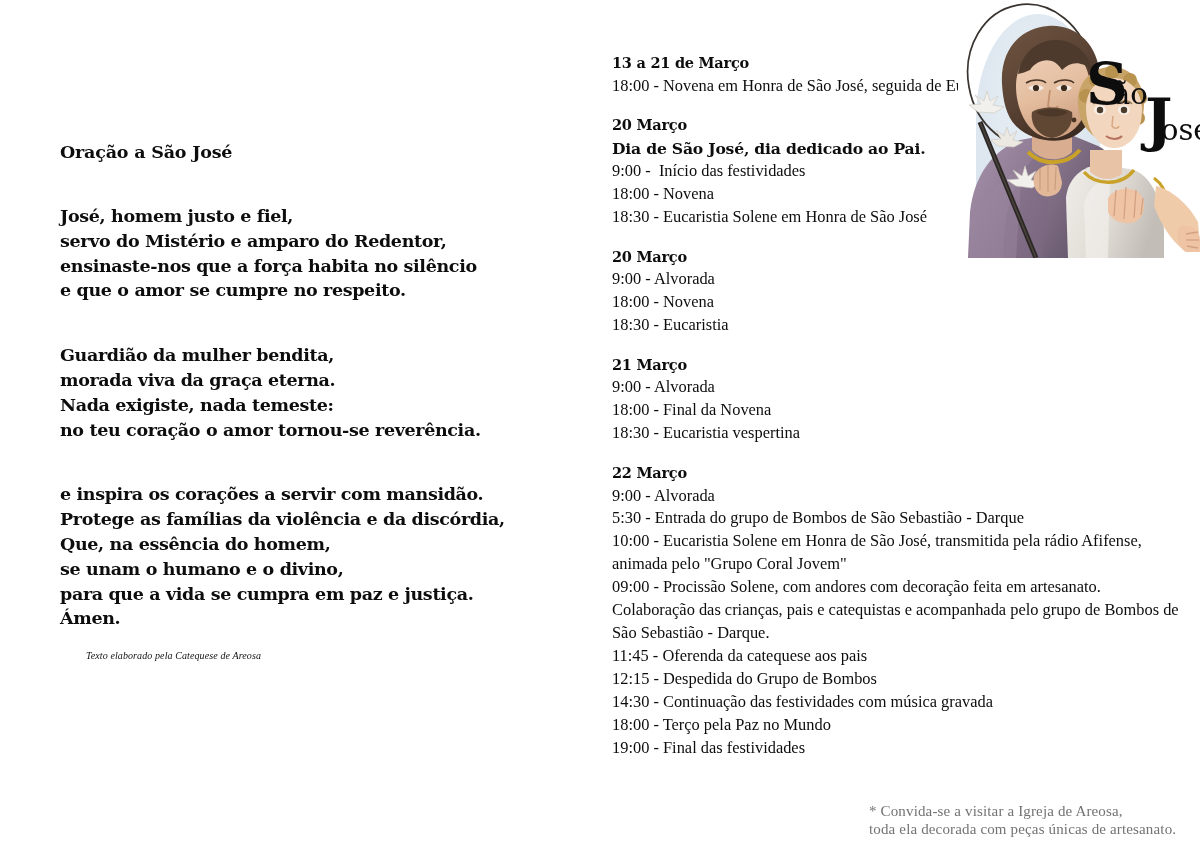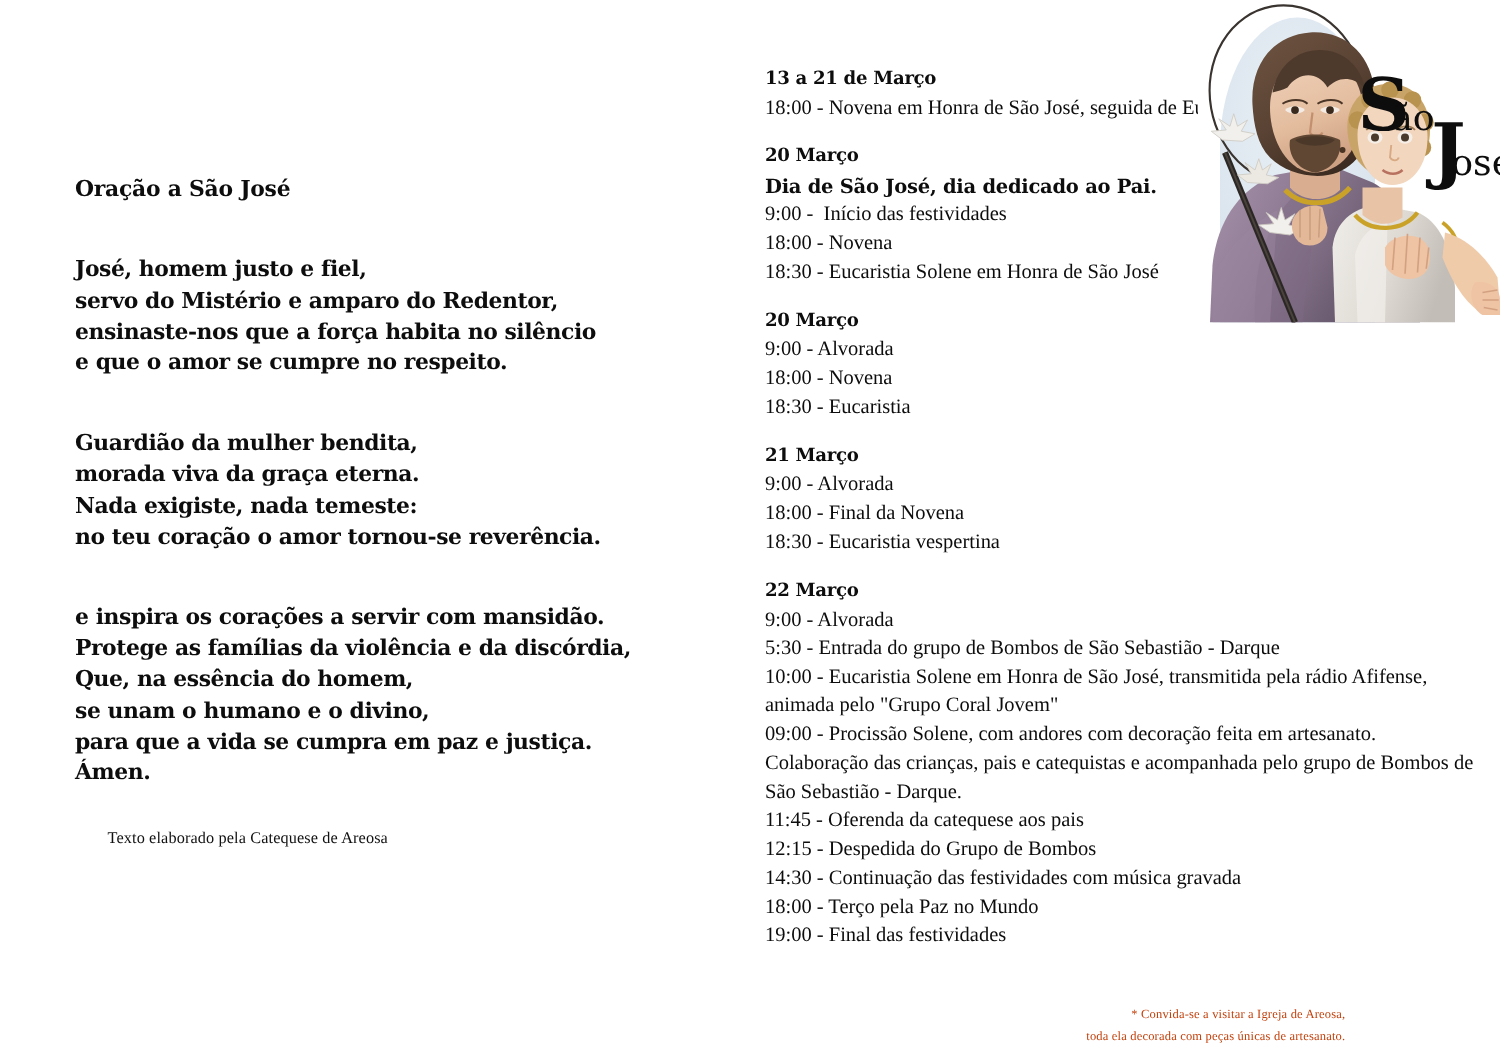--- a/index.html
+++ b/index.html
@@ -29,24 +29,24 @@
     font-weight:bold;
     font-size:17.5px;
     line-height:24.8px;
     letter-spacing:-0.35px;
     margin-top:40px;
   }
   .prayer-stanza .ln { display:block; white-space:nowrap; }
   .attribution {
     position:absolute; left:86px; top:650px;
     font-family:"Liberation Serif", serif;
-    font-size:13px;
+    font-style:italic;
+    font-size:10px;
     letter-spacing:0.1px;
     color:#111;
-    margin-top:12px;
   }
 
   
   .schedule-col {
     position:absolute; left:612px; top:52px; width:570px;
   }
   .sched-block { margin-bottom:17px; }
   .sched-block:last-child { margin-bottom:0; }
   .sched-head {
     font-family:"DejaVu Serif", serif;
@@ -67,25 +67,24 @@
     font-size:16.4px;
     line-height:22.9px;
     letter-spacing:0px;
     white-space:pre-wrap;
   }
 
   
   .footnote {
     position:absolute; left:869px; top:803px;
     font-family:"Liberation Serif", serif;
-    font-size:10px;
+    font-size:15px;
     line-height:17.5px;
     letter-spacing:0.15px;
-    color:#c2410c;
-    text-align:right;
+    color:#737373;
   }
 
   
   .saint-figure {
     position:absolute; left:958px; top:0px; width:242px; height:260px;
     overflow:hidden;
   }
   .saint-figure svg { display:block; }
 </style>
 </head>

